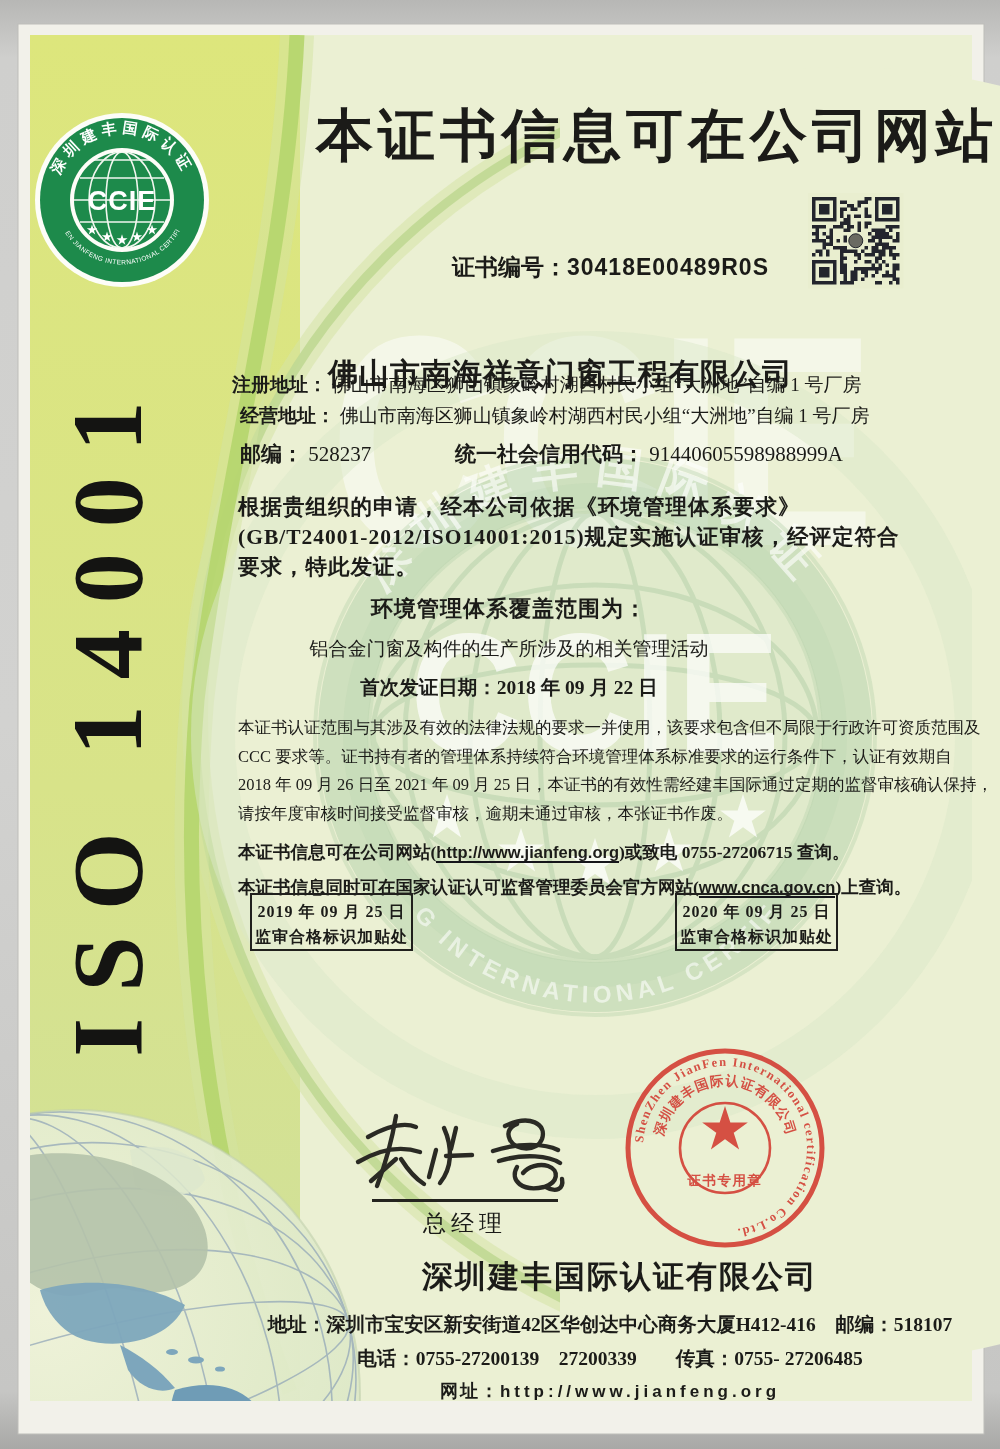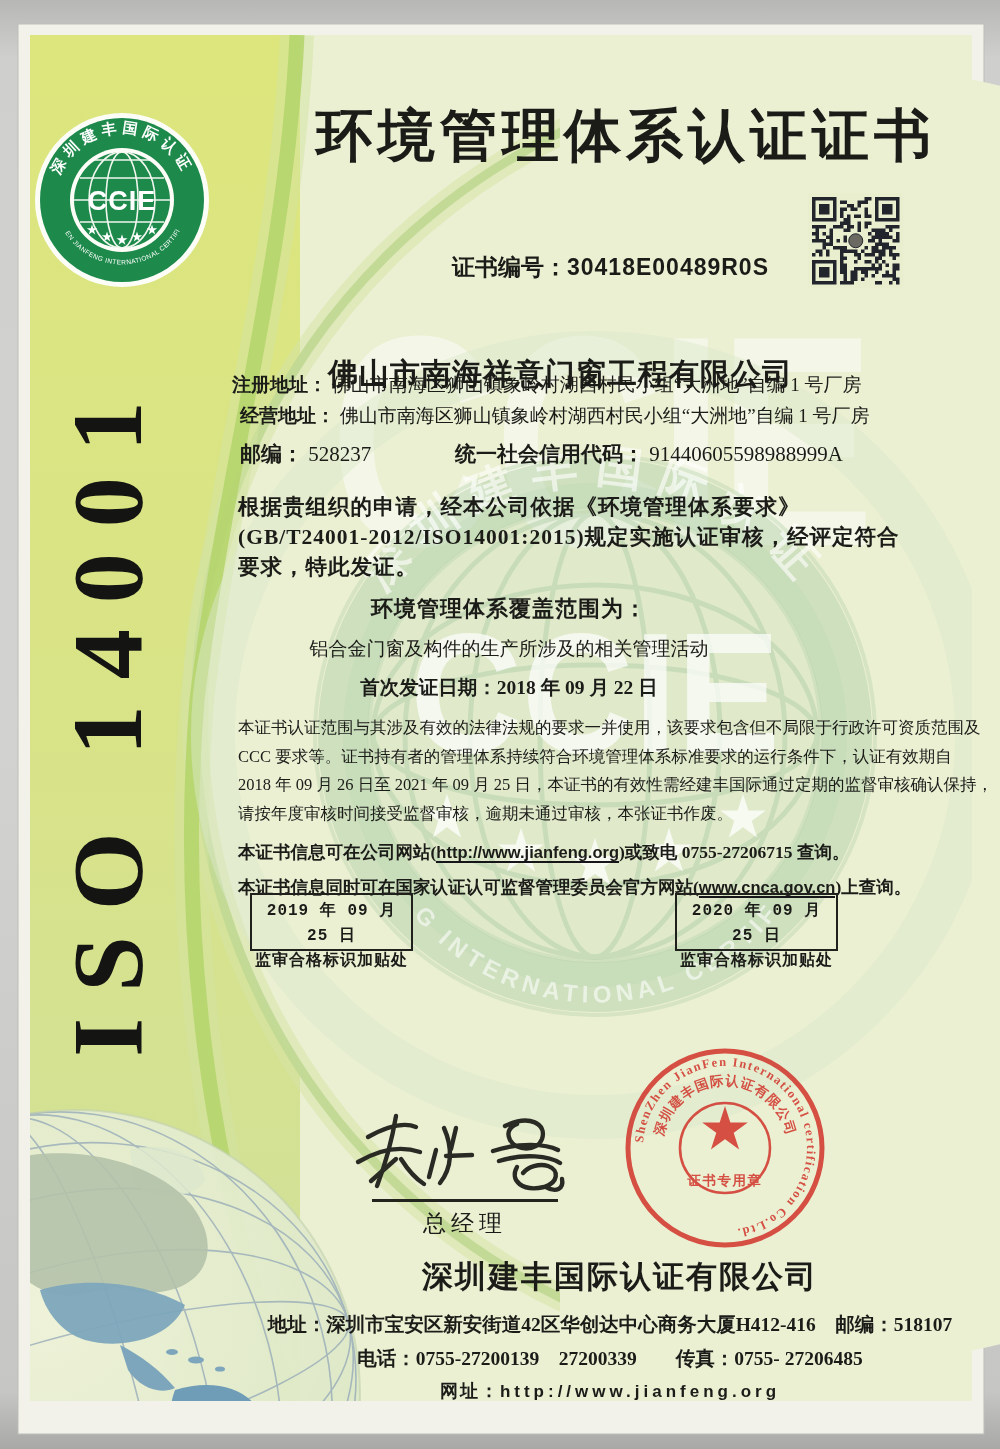--- a/index.html
+++ b/index.html
@@ -5,21 +5,21 @@
   html,body{margin:0;padding:0;background:#9c9c9a;}
   .scan{position:relative;width:1000px;height:1449px;overflow:hidden;
         background:linear-gradient(180deg,#b7b7b5 0%,#cfcfcd 4%,#d2d2d0 50%,#c6c6c4 96%,#a8a8a6 100%);
         font-family:"Liberation Serif","DejaVu Serif",serif;color:#1b1b18;}
   .abs{position:absolute;}
   .lab{font-weight:bold;}
   .sans{font-family:"Liberation Sans","DejaVu Sans",sans-serif;}
   .url{font-weight:bold;border-bottom:2px solid #15151a;}
   .ctr{text-align:center;}
   .stickerbox{border:2.5px solid #20201d;box-sizing:border-box;text-align:center;
-              font-weight:bold;font-size:16px;line-height:25px;padding-top:4px;letter-spacing:1px;font-family:Liberation Mono, monospace;}
+              font-weight:bold;font-size:16px;line-height:25px;padding-top:4px;letter-spacing:1px;}
   .terms-line{white-space:nowrap;}
   .sig-divider{background:#24241f;height:2.5px;}
 </style>
 </head>
 <body>
 
 <div class="scan">
 
   <svg class="abs" style="left:0;top:0;" width="1000" height="1449" viewBox="0 0 1000 1449">
     <defs>
@@ -122,21 +122,21 @@
         <use href="#star" transform="translate(595,864) scale(26)"></use>
         <use href="#star" transform="translate(669,852) scale(24)"></use>
         <use href="#star" transform="translate(743,818) scale(24)"></use>
       </g>
     </g>
   </svg>
 
   <div class="abs" style="left:50px;top:1122px;transform:rotate(-90deg);transform-origin:top left;width:812px;
        font-size:100px;font-weight:bold;letter-spacing:26px;color:#141412;text-align:center;white-space:nowrap;">ISO 14001</div>
 
-  <div class="abs sans" style="left:316px;top:98px;font-size:57px;font-weight:900;letter-spacing:5px;white-space:nowrap;">环境管理体系认证证书</div>
+  <div class="abs sans" style="left:316px;top:98px;font-size:57px;font-weight:900;letter-spacing:5px;white-space:nowrap;">本证书信息可在公司网站</div>
 
   <div class="abs" style="left:452px;top:252px;font-size:23px;white-space:nowrap;">
     <span class="lab">证书编号：</span><span class="sans" style="font-weight:bold;letter-spacing:1px;">30418E00489R0S</span>
   </div>
 
   <div class="abs sans" style="left:328px;top:310px;font-size:30px;font-weight:800;letter-spacing:1px;white-space:nowrap;margin-top:44px;">佛山市南海祥意门窗工程有限公司</div>
 
   <div class="abs" style="left:232px;top:372px;font-size:19px;white-space:nowrap;">
     <span class="lab">注册地址：</span>
     <span>佛山市南海区狮山镇象岭村湖西村民小组“大洲地”自编 1 号厂房</span>

